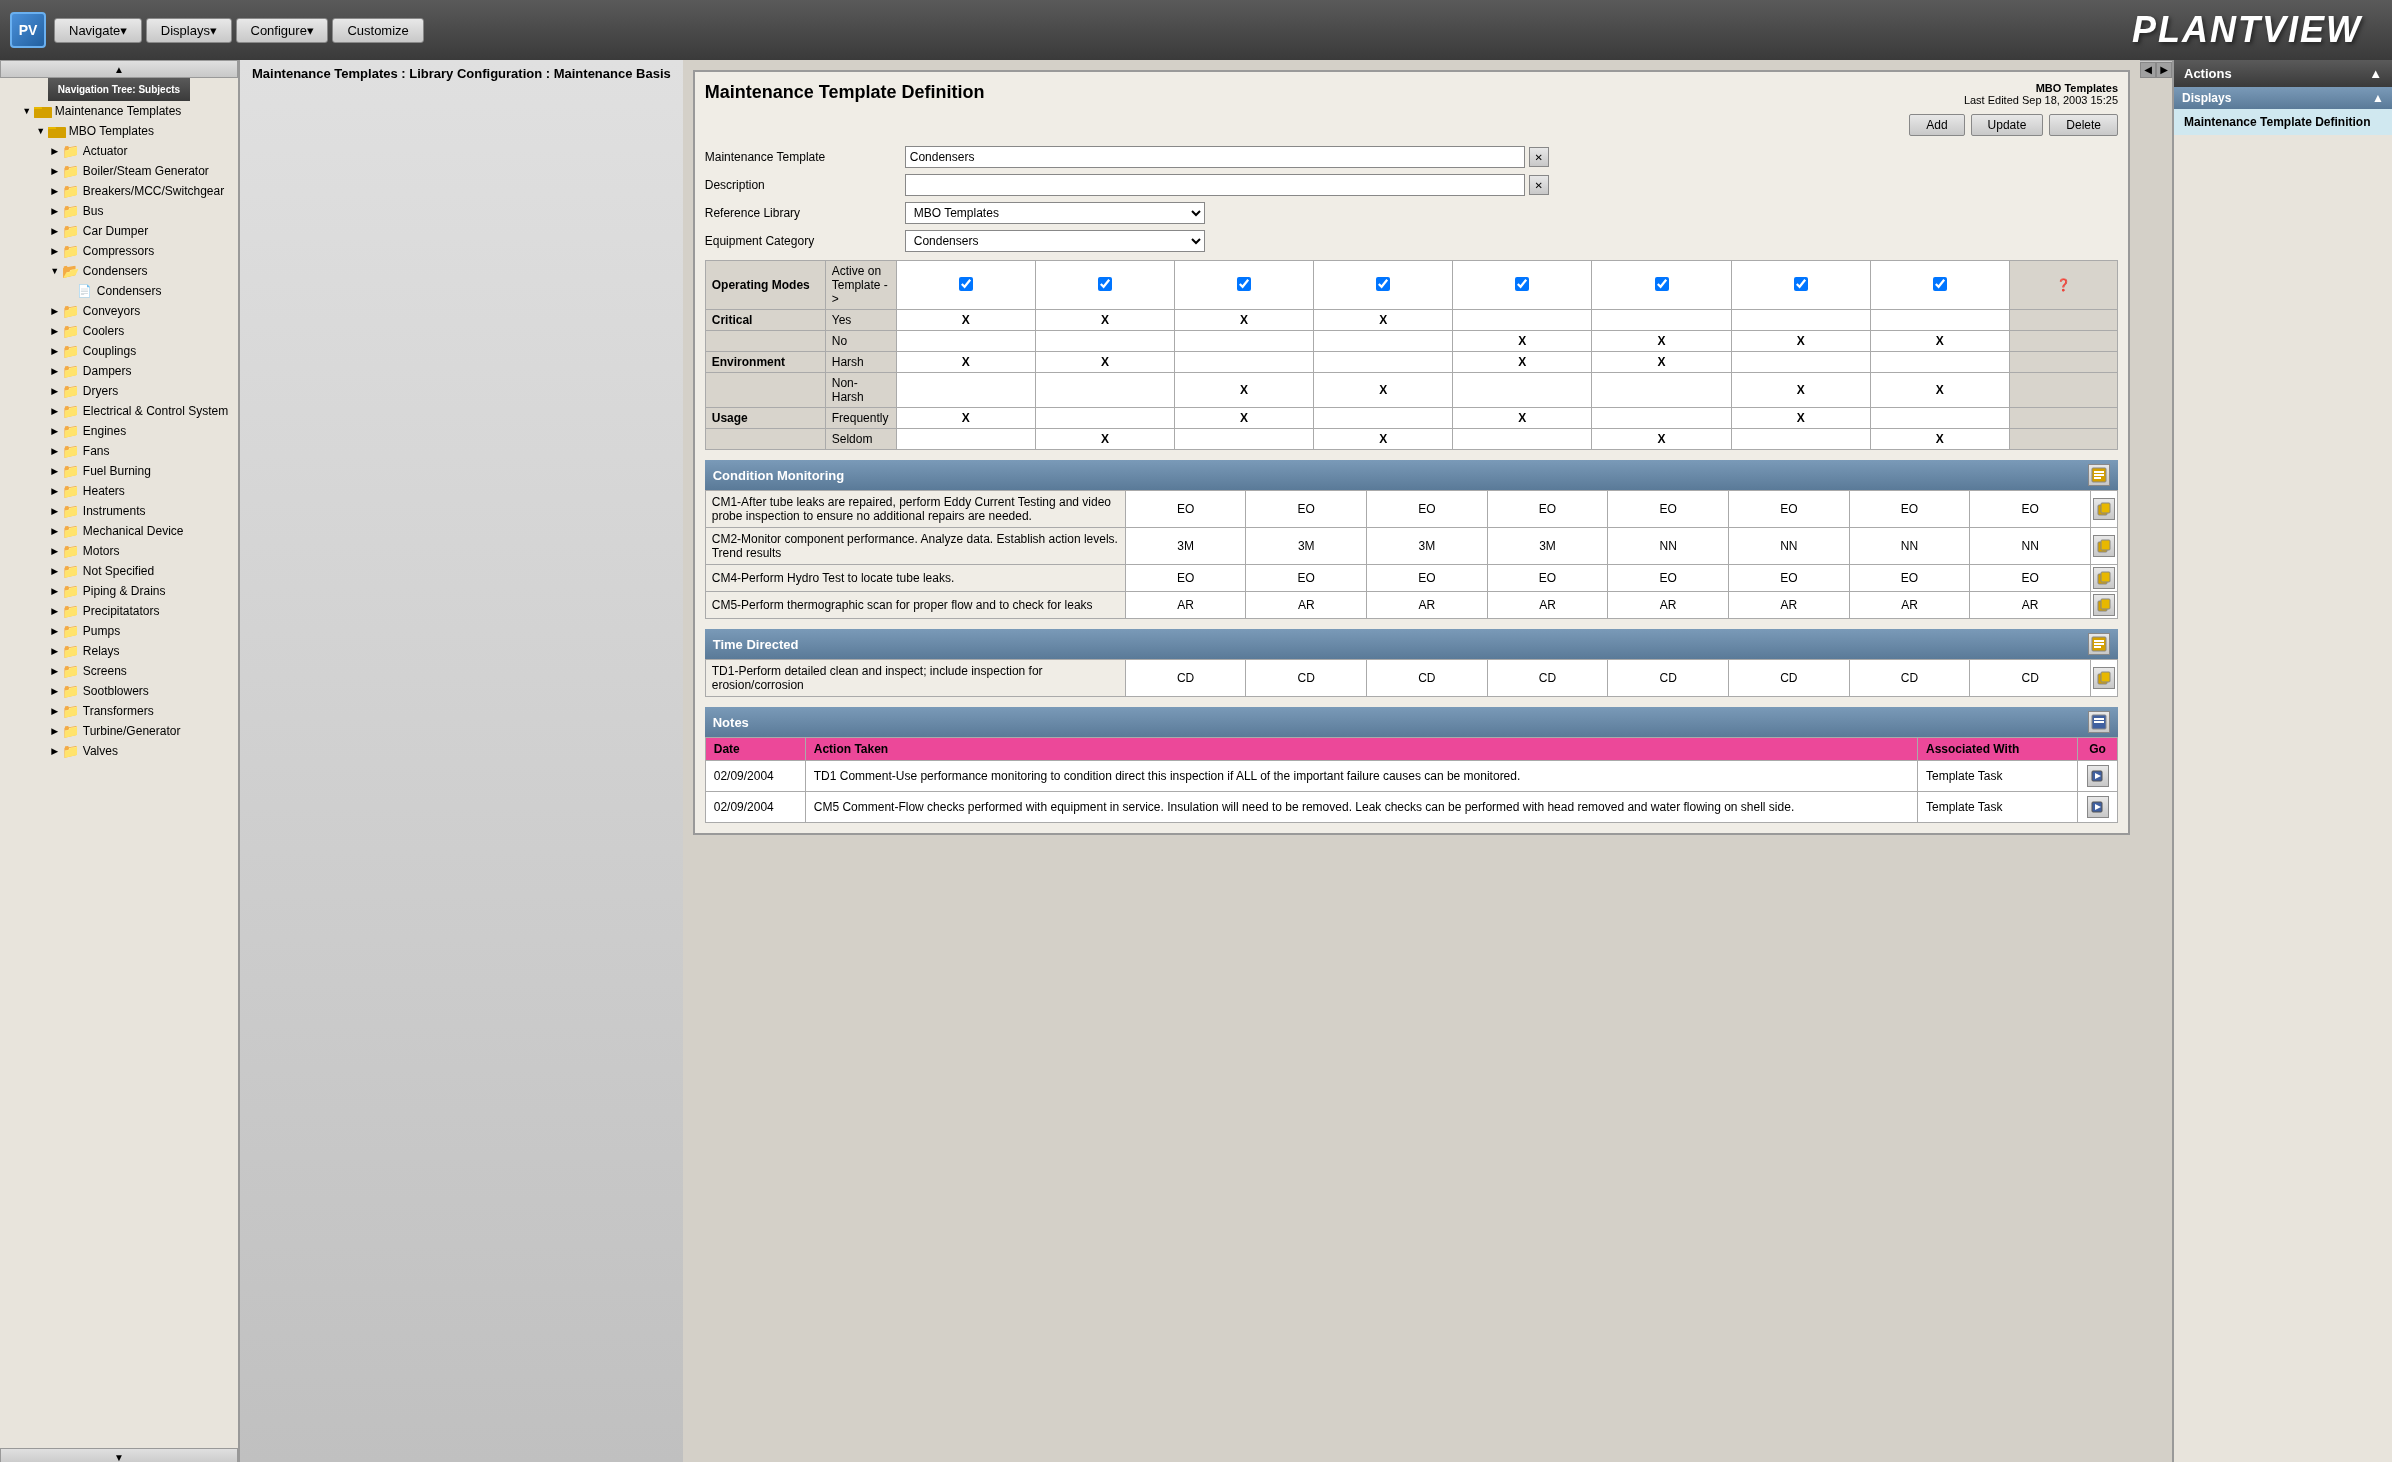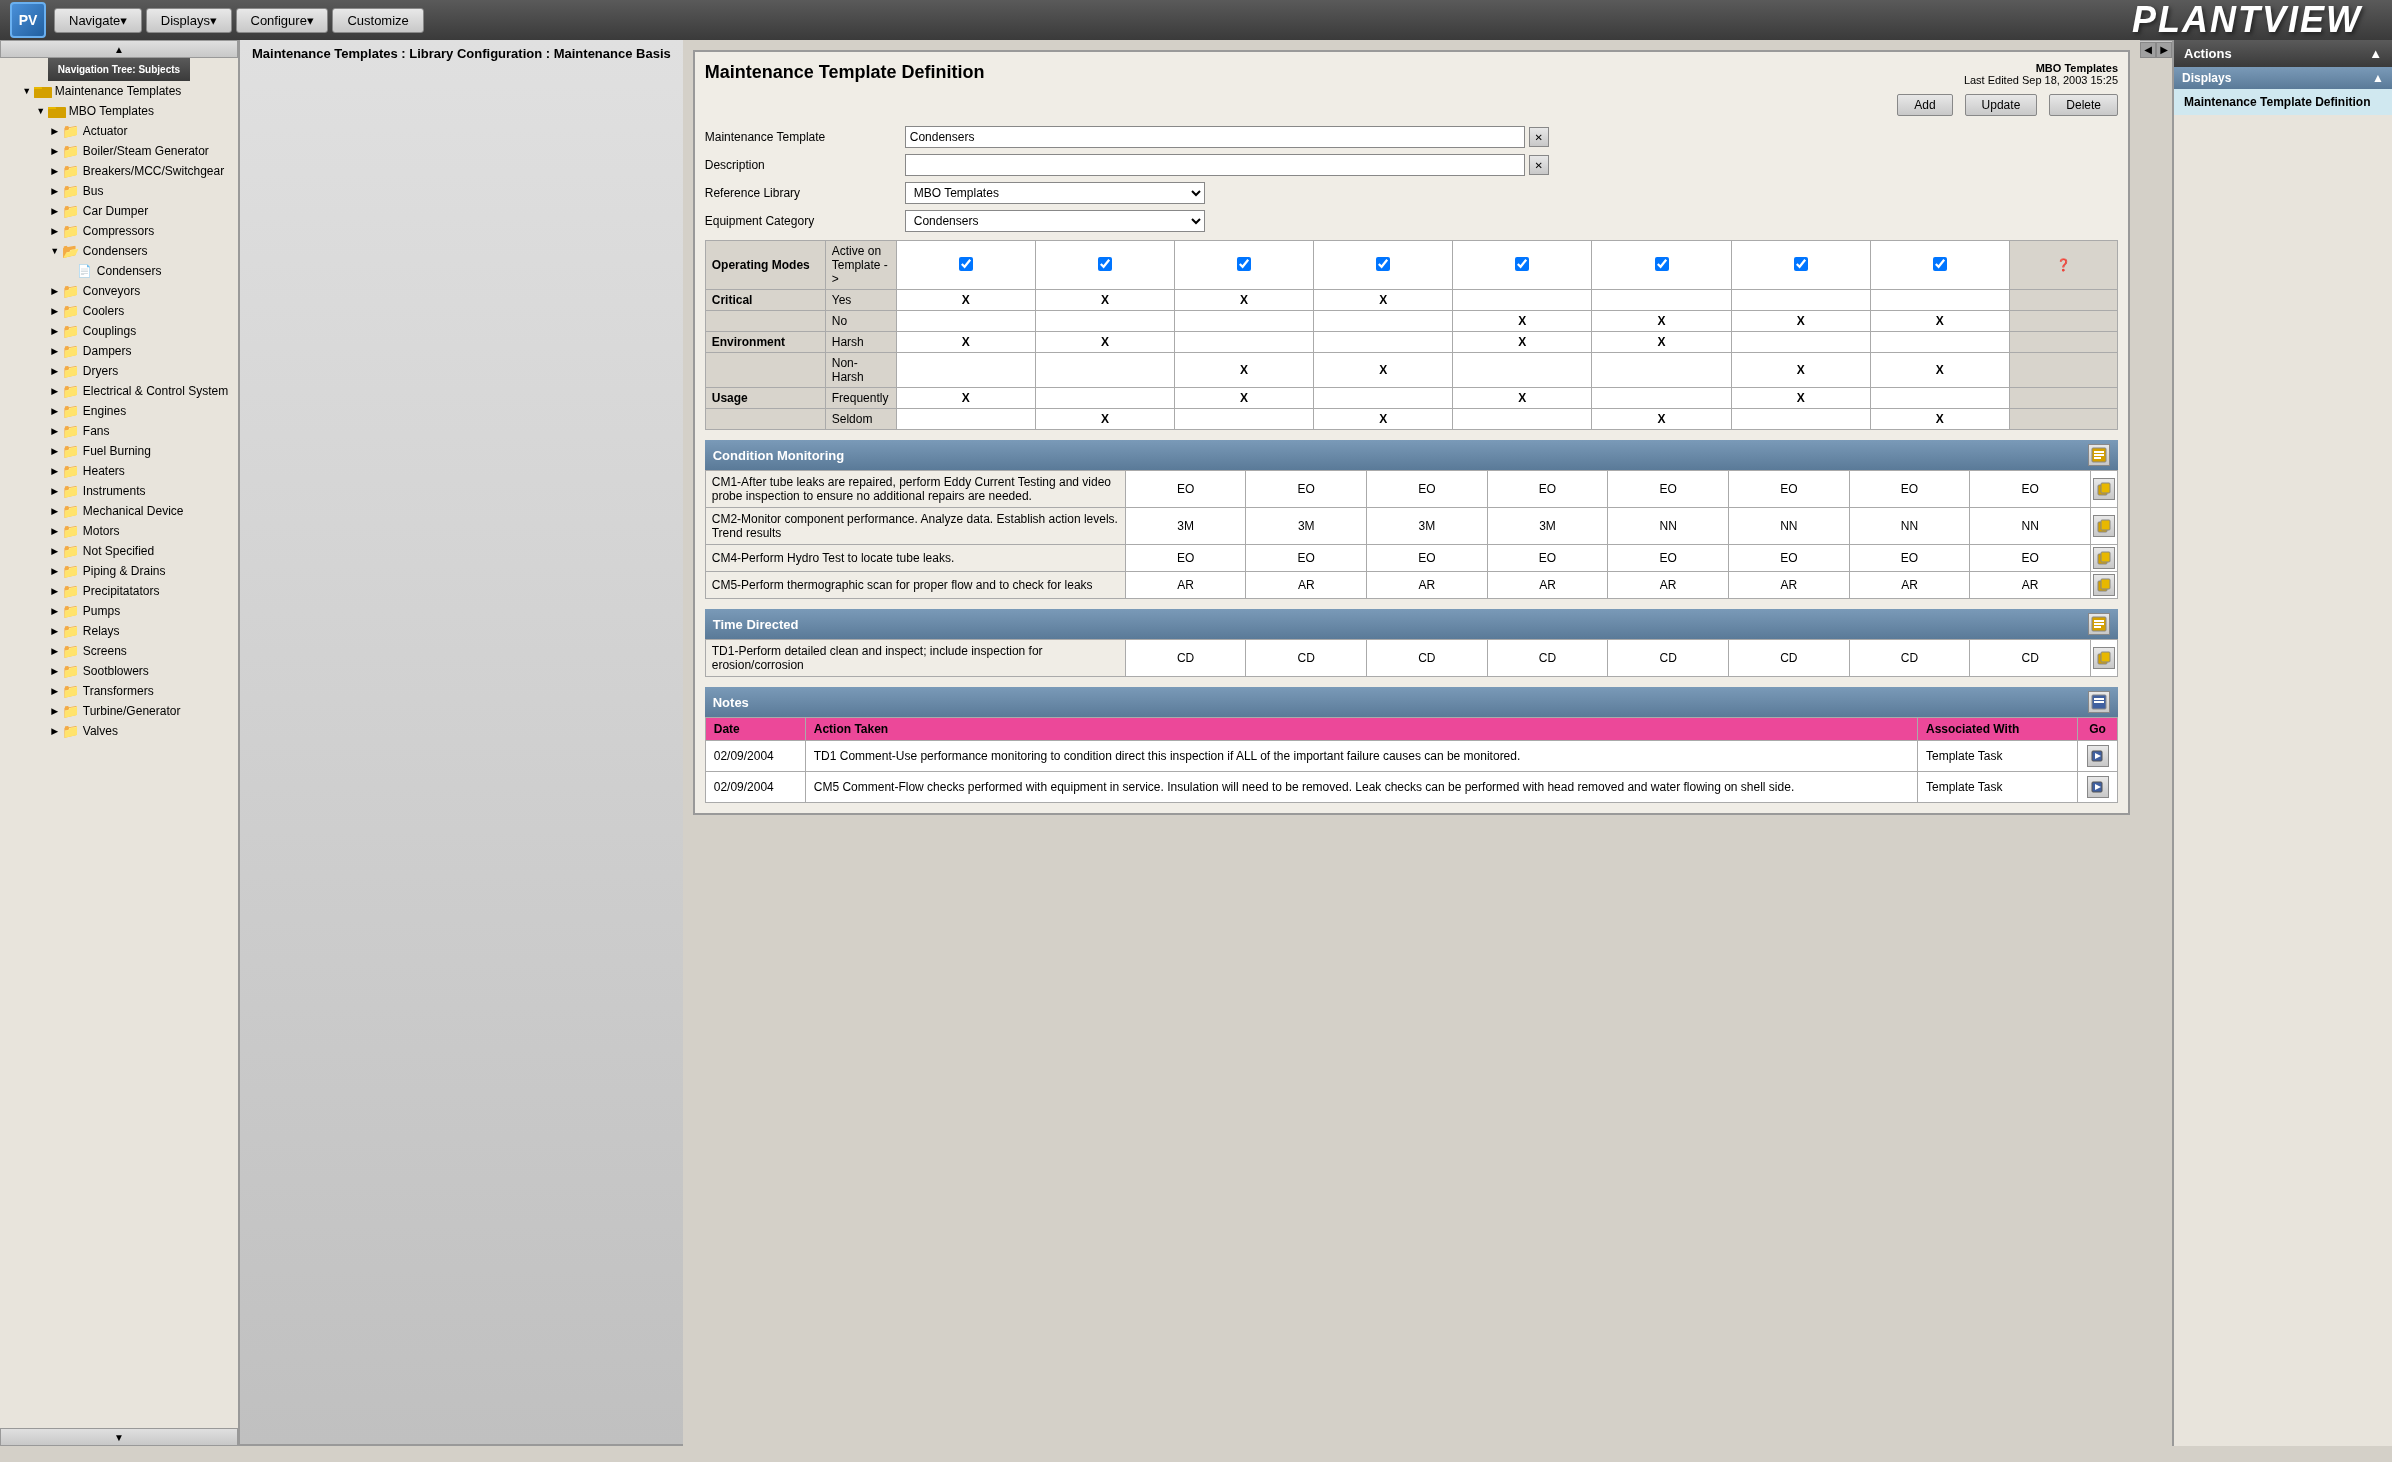--- a/index.html
+++ b/index.html
@@ -3,21 +3,21 @@
   <meta charset="utf-8">
   <style>
     * { box-sizing: border-box; margin: 0; padding: 0; }
     body { font-family: Arial, sans-serif; font-size: 12px; background: #d4d0c8; overflow: hidden; width: 2392px; height: 1462px; }
 
     
     .top-bar {
       display: flex;
       align-items: center;
       background: linear-gradient(180deg, #5a5a5a 0%, #3a3a3a 100%);
-      height: 40px;
+      height: 60px;
       padding: 0 10px;
     }
     .top-bar-logo {
       margin-left: auto;
       color: white;
       font-size: 36px;
       font-weight: bold;
       font-style: italic;
       letter-spacing: 2px;
       text-shadow: 2px 2px 4px rgba(0,0,0,0.5);
@@ -172,21 +172,21 @@
       font-size: 11px;
       text-align: right;
       color: #000;
     }
     .form-meta .template-name {
       font-weight: bold;
     }
     .action-buttons {
       display: flex;
       justify-content: flex-end;
-      gap: 12px;
+      gap: 6px;
       margin-bottom: 10px;
     }
     .btn {
       padding: 3px 16px;
       background: linear-gradient(180deg, #e8e8e8, #c8c8c8);
       border: 1px solid #888;
       border-radius: 2px;
       font-size: 12px;
       cursor: pointer;
     }

